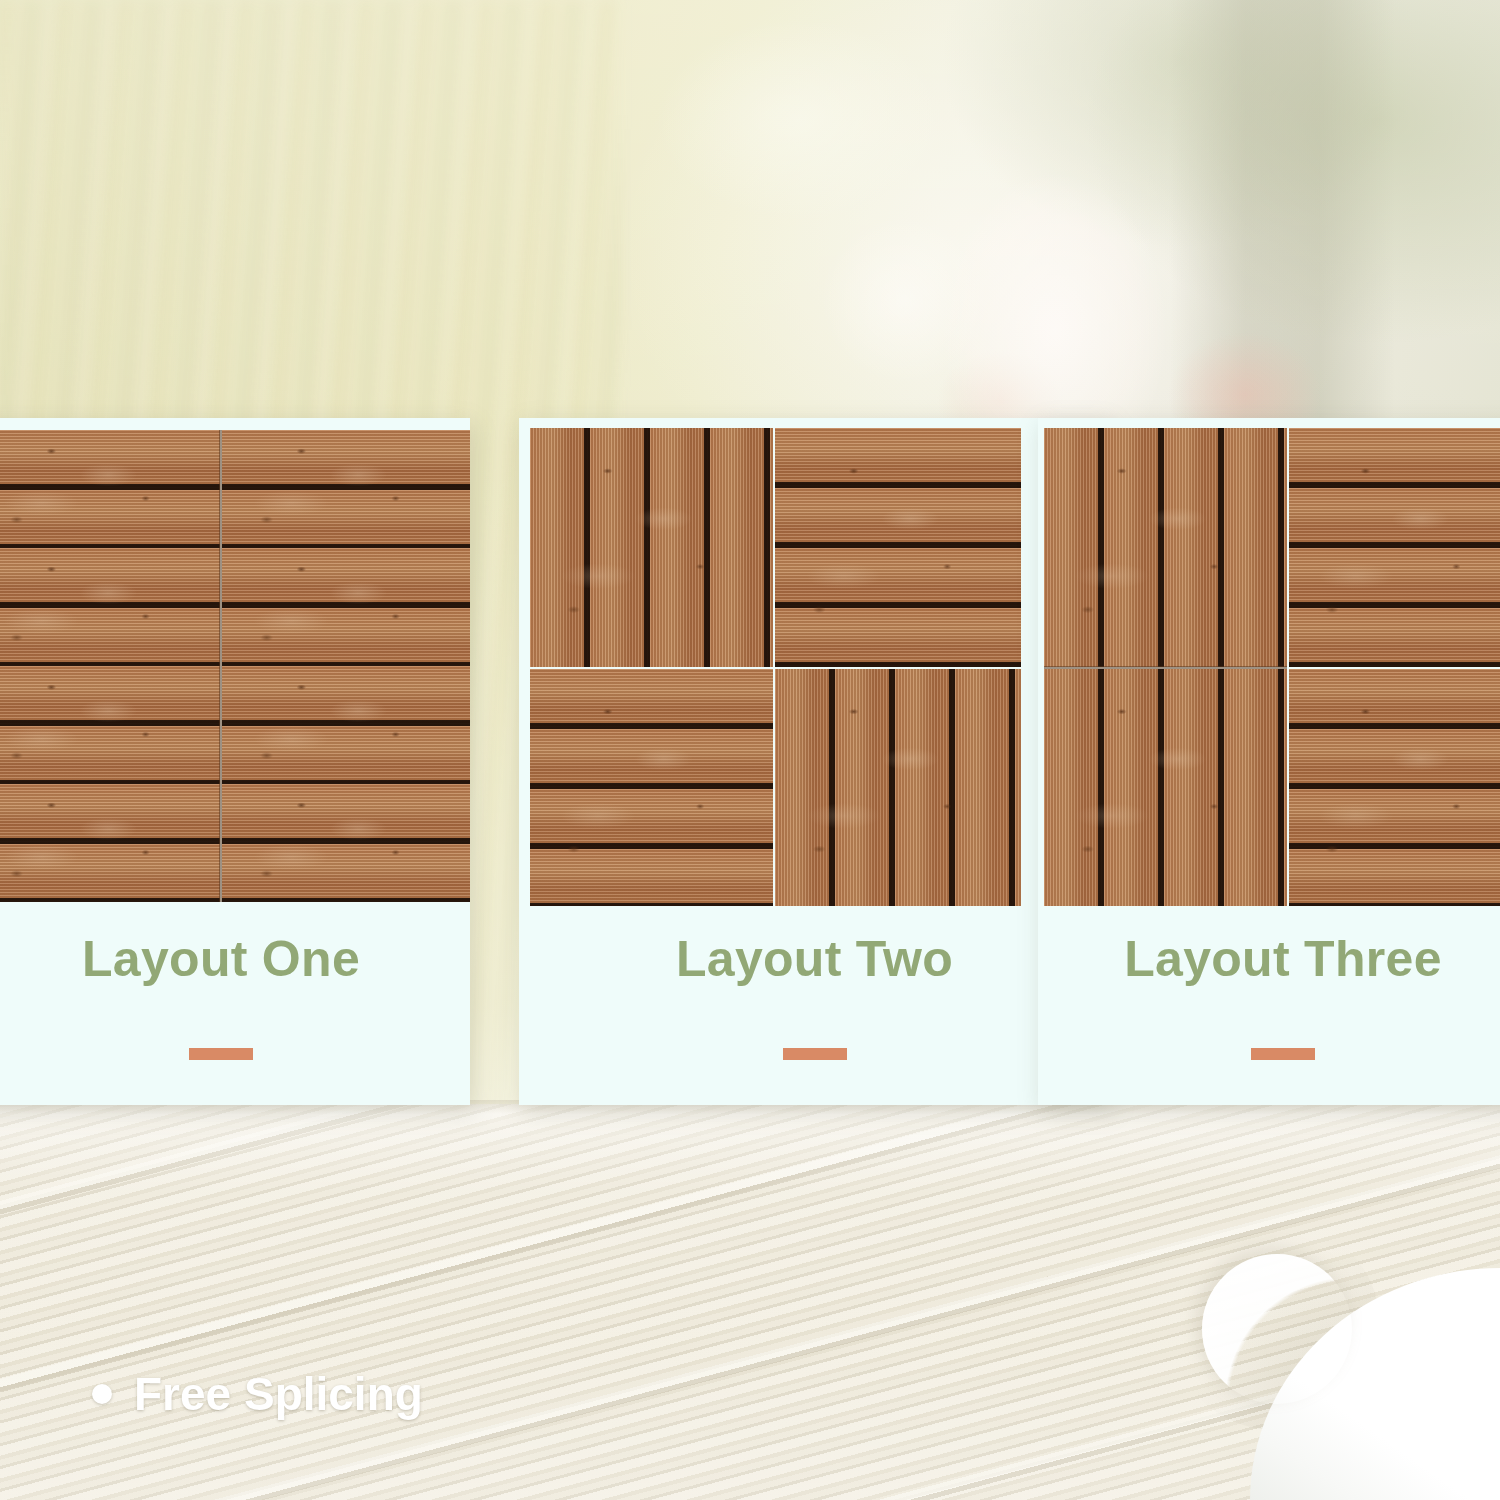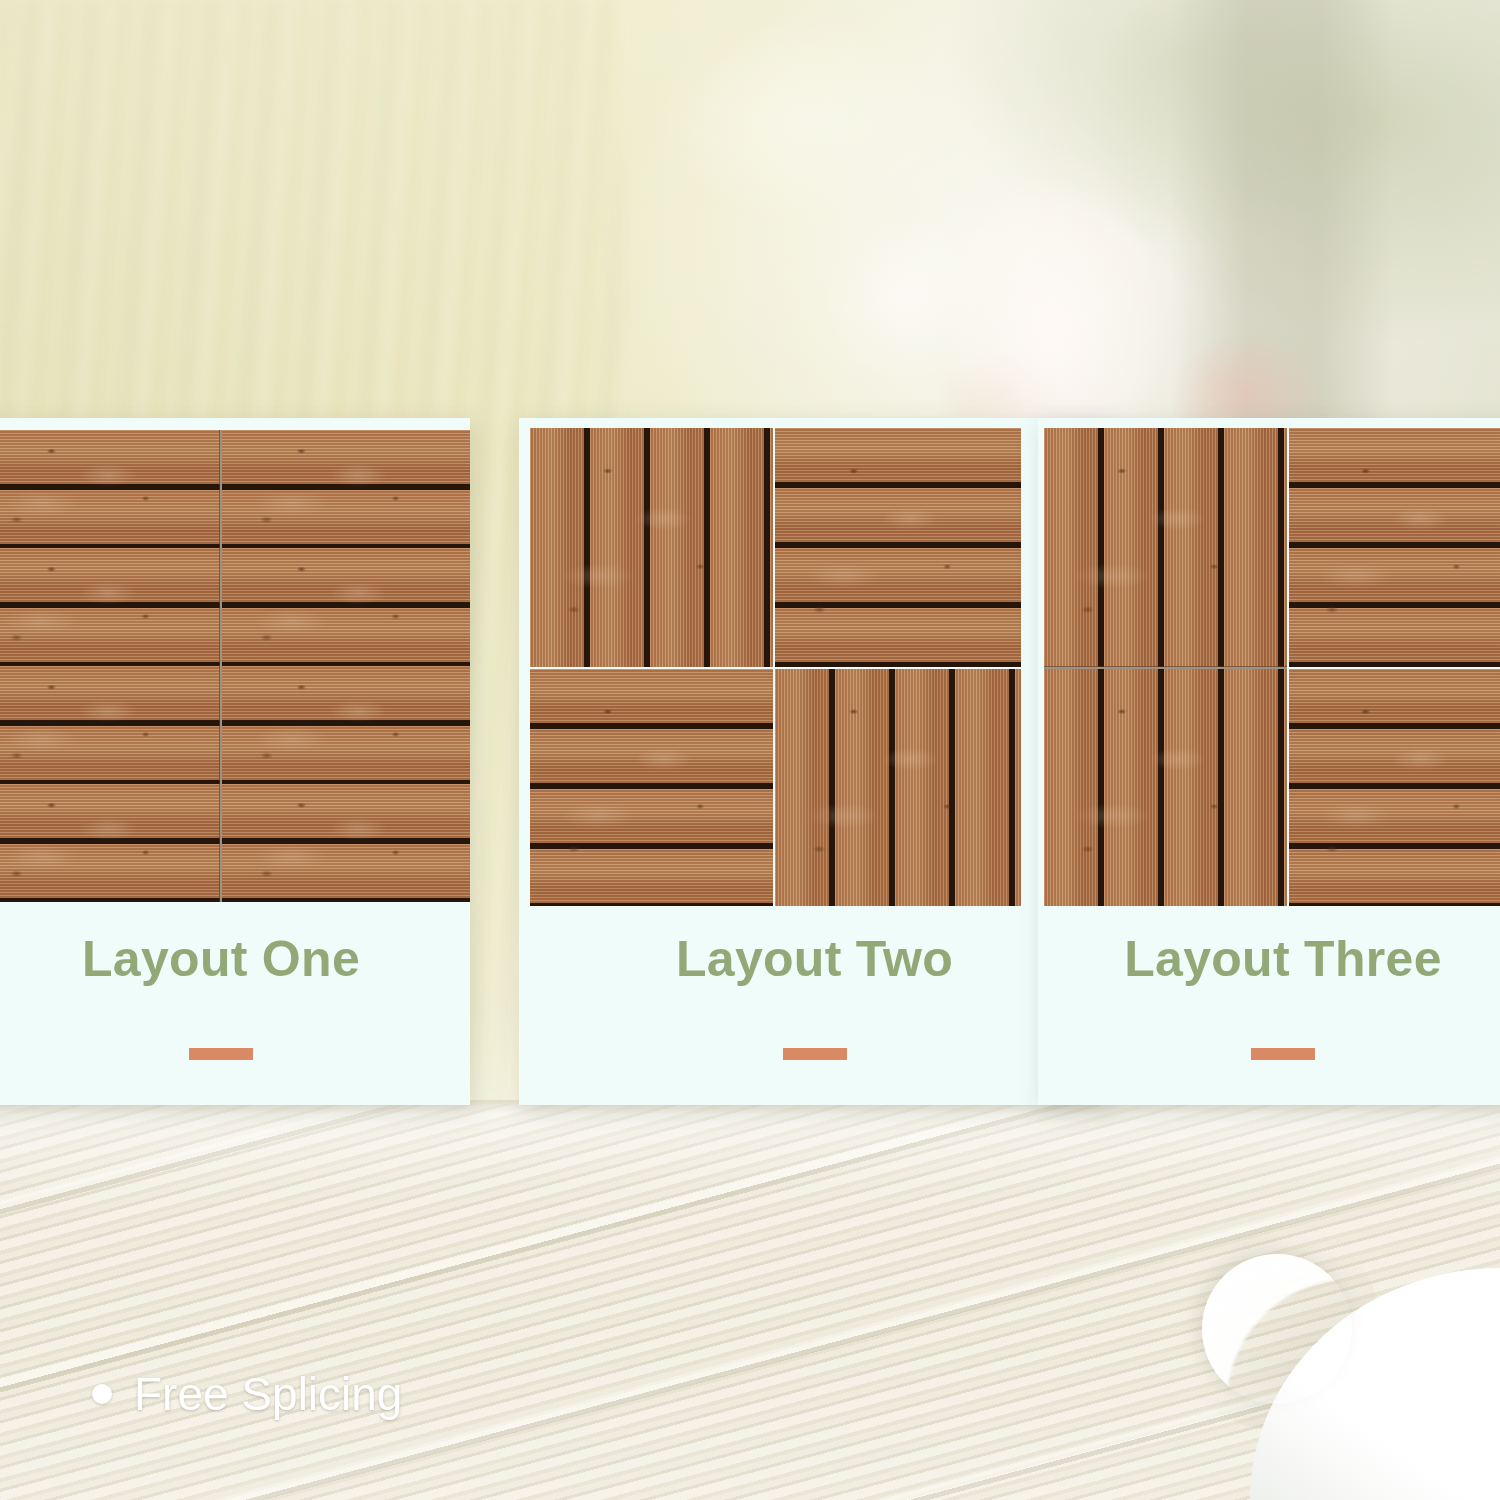--- a/index.html
+++ b/index.html
@@ -163,21 +163,21 @@
   #card-3 .card-label{top:512px;}
   .accent{
     position:absolute;width:64px;height:12px;background:#d98a65;
     left:50%;margin-left:-32px;top:630px;
   }
 
   
   .bullet{
     position:absolute;left:92px;top:1367px;
     display:flex;align-items:center;gap:22px;
-    color:#ffffff;font-size:46px;font-weight:400;
+    color:#ffffff;font-size:46px;font-weight:700;
     text-shadow:0 1px 3px rgba(130,125,105,.45);
   }
   .bullet .dot{
     width:20px;height:20px;border-radius:50%;background:#ffffff;
     box-shadow:0 1px 3px rgba(130,125,105,.4);
   }
 
   
   .curl-white{
     position:absolute;right:0;bottom:0;width:250px;height:232px;

